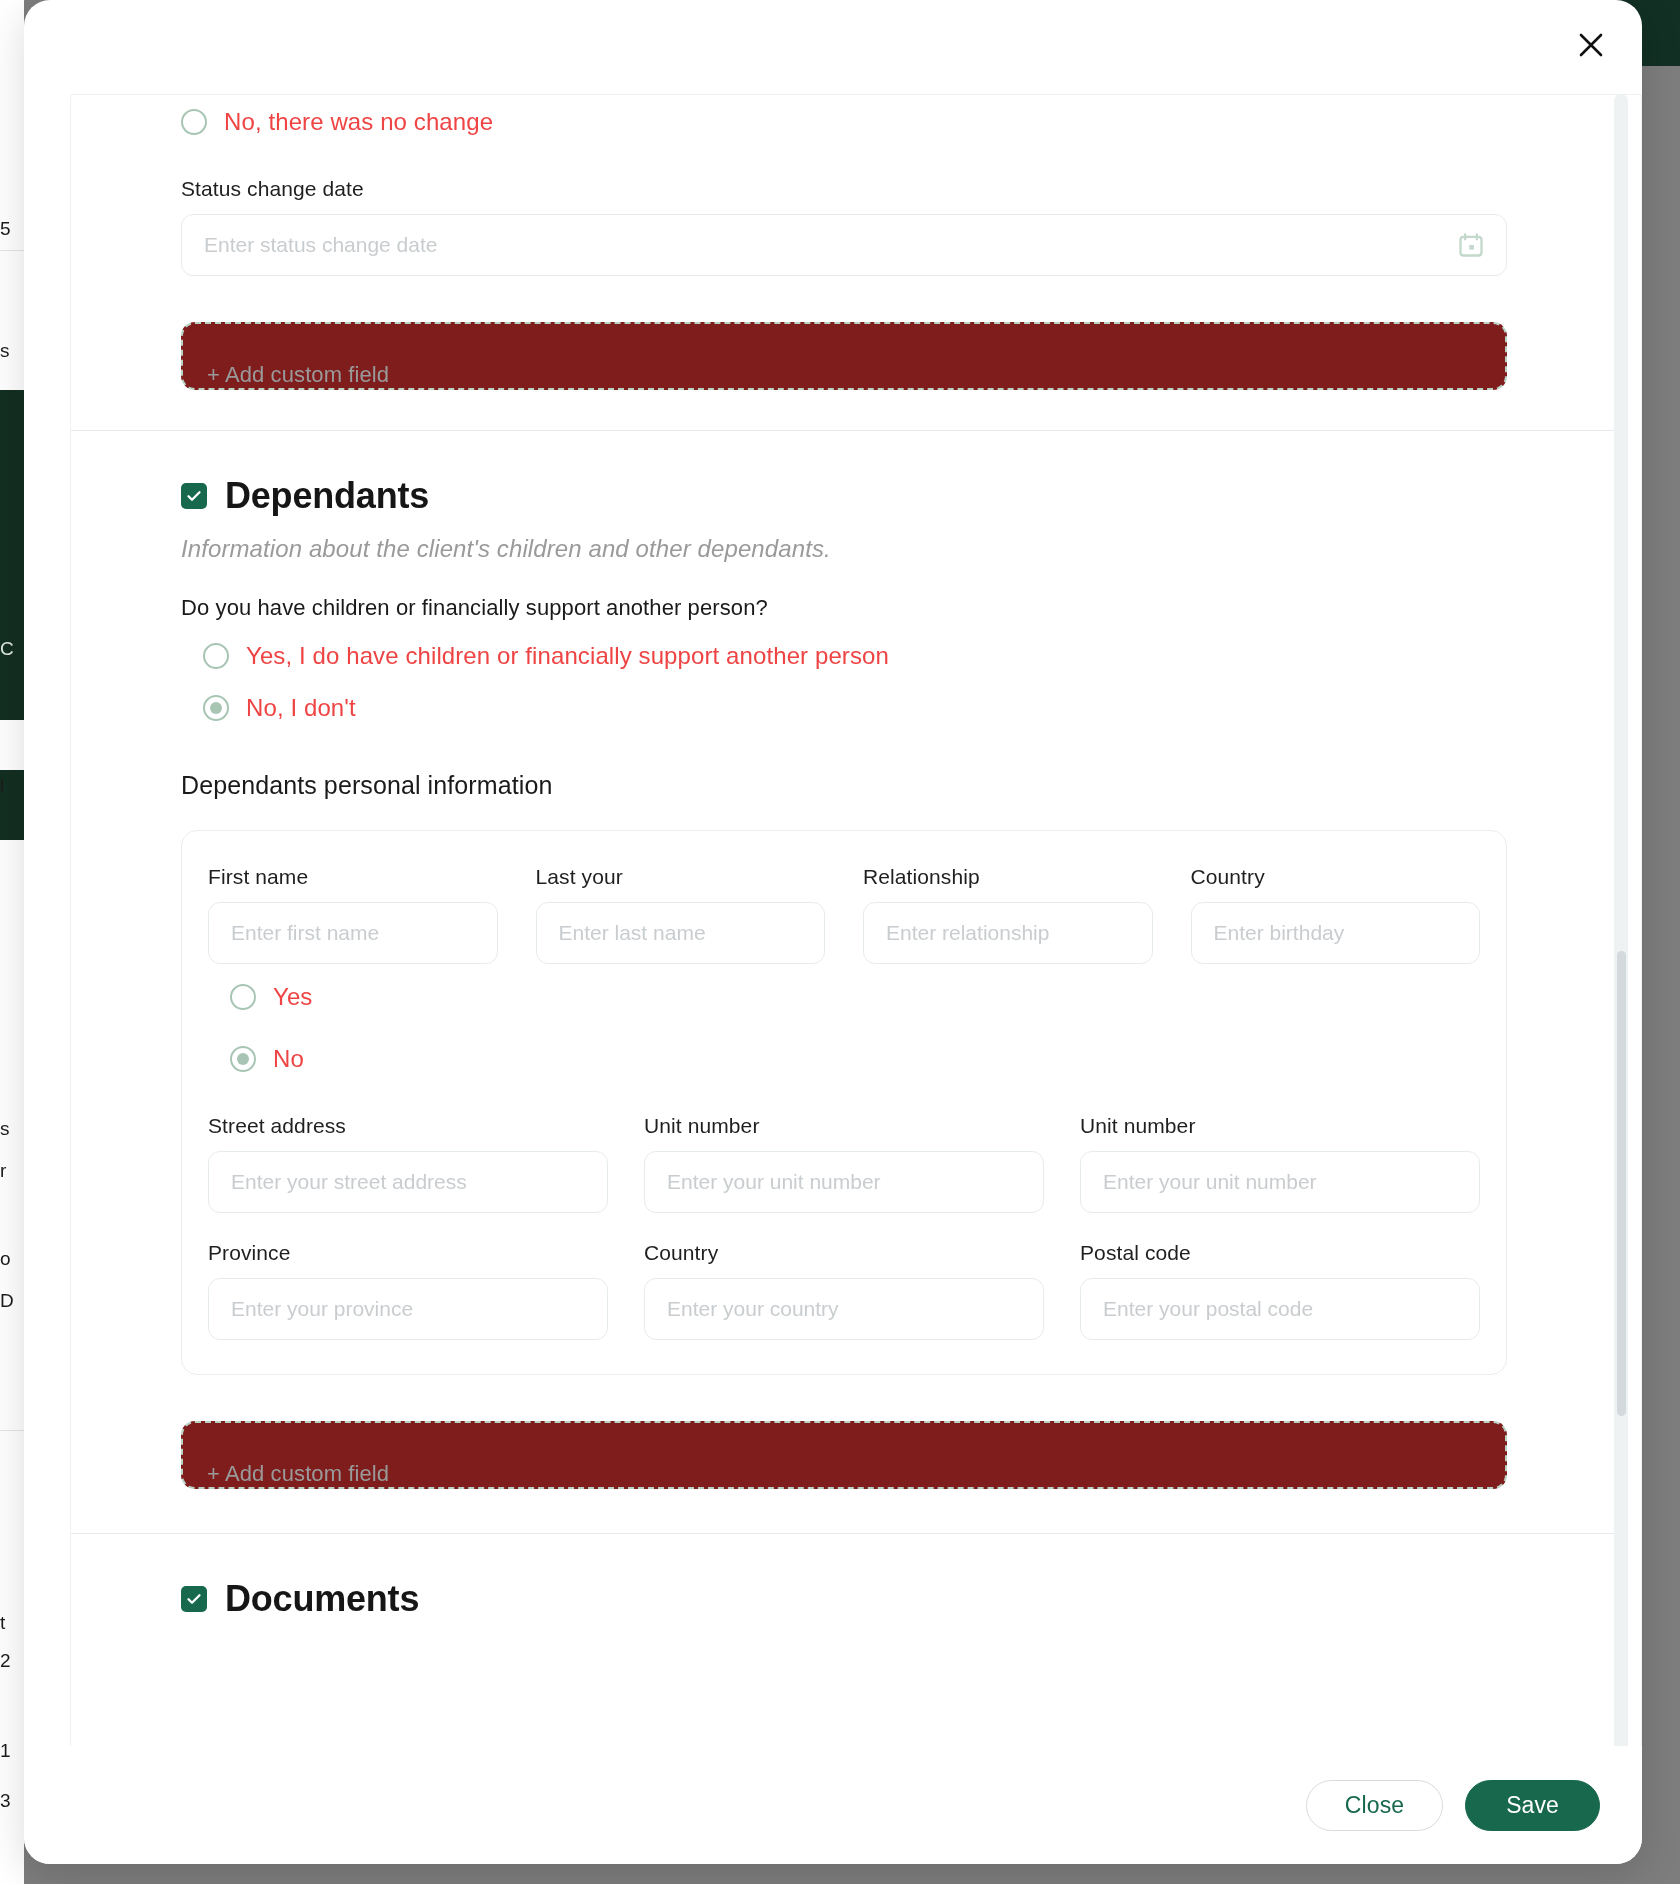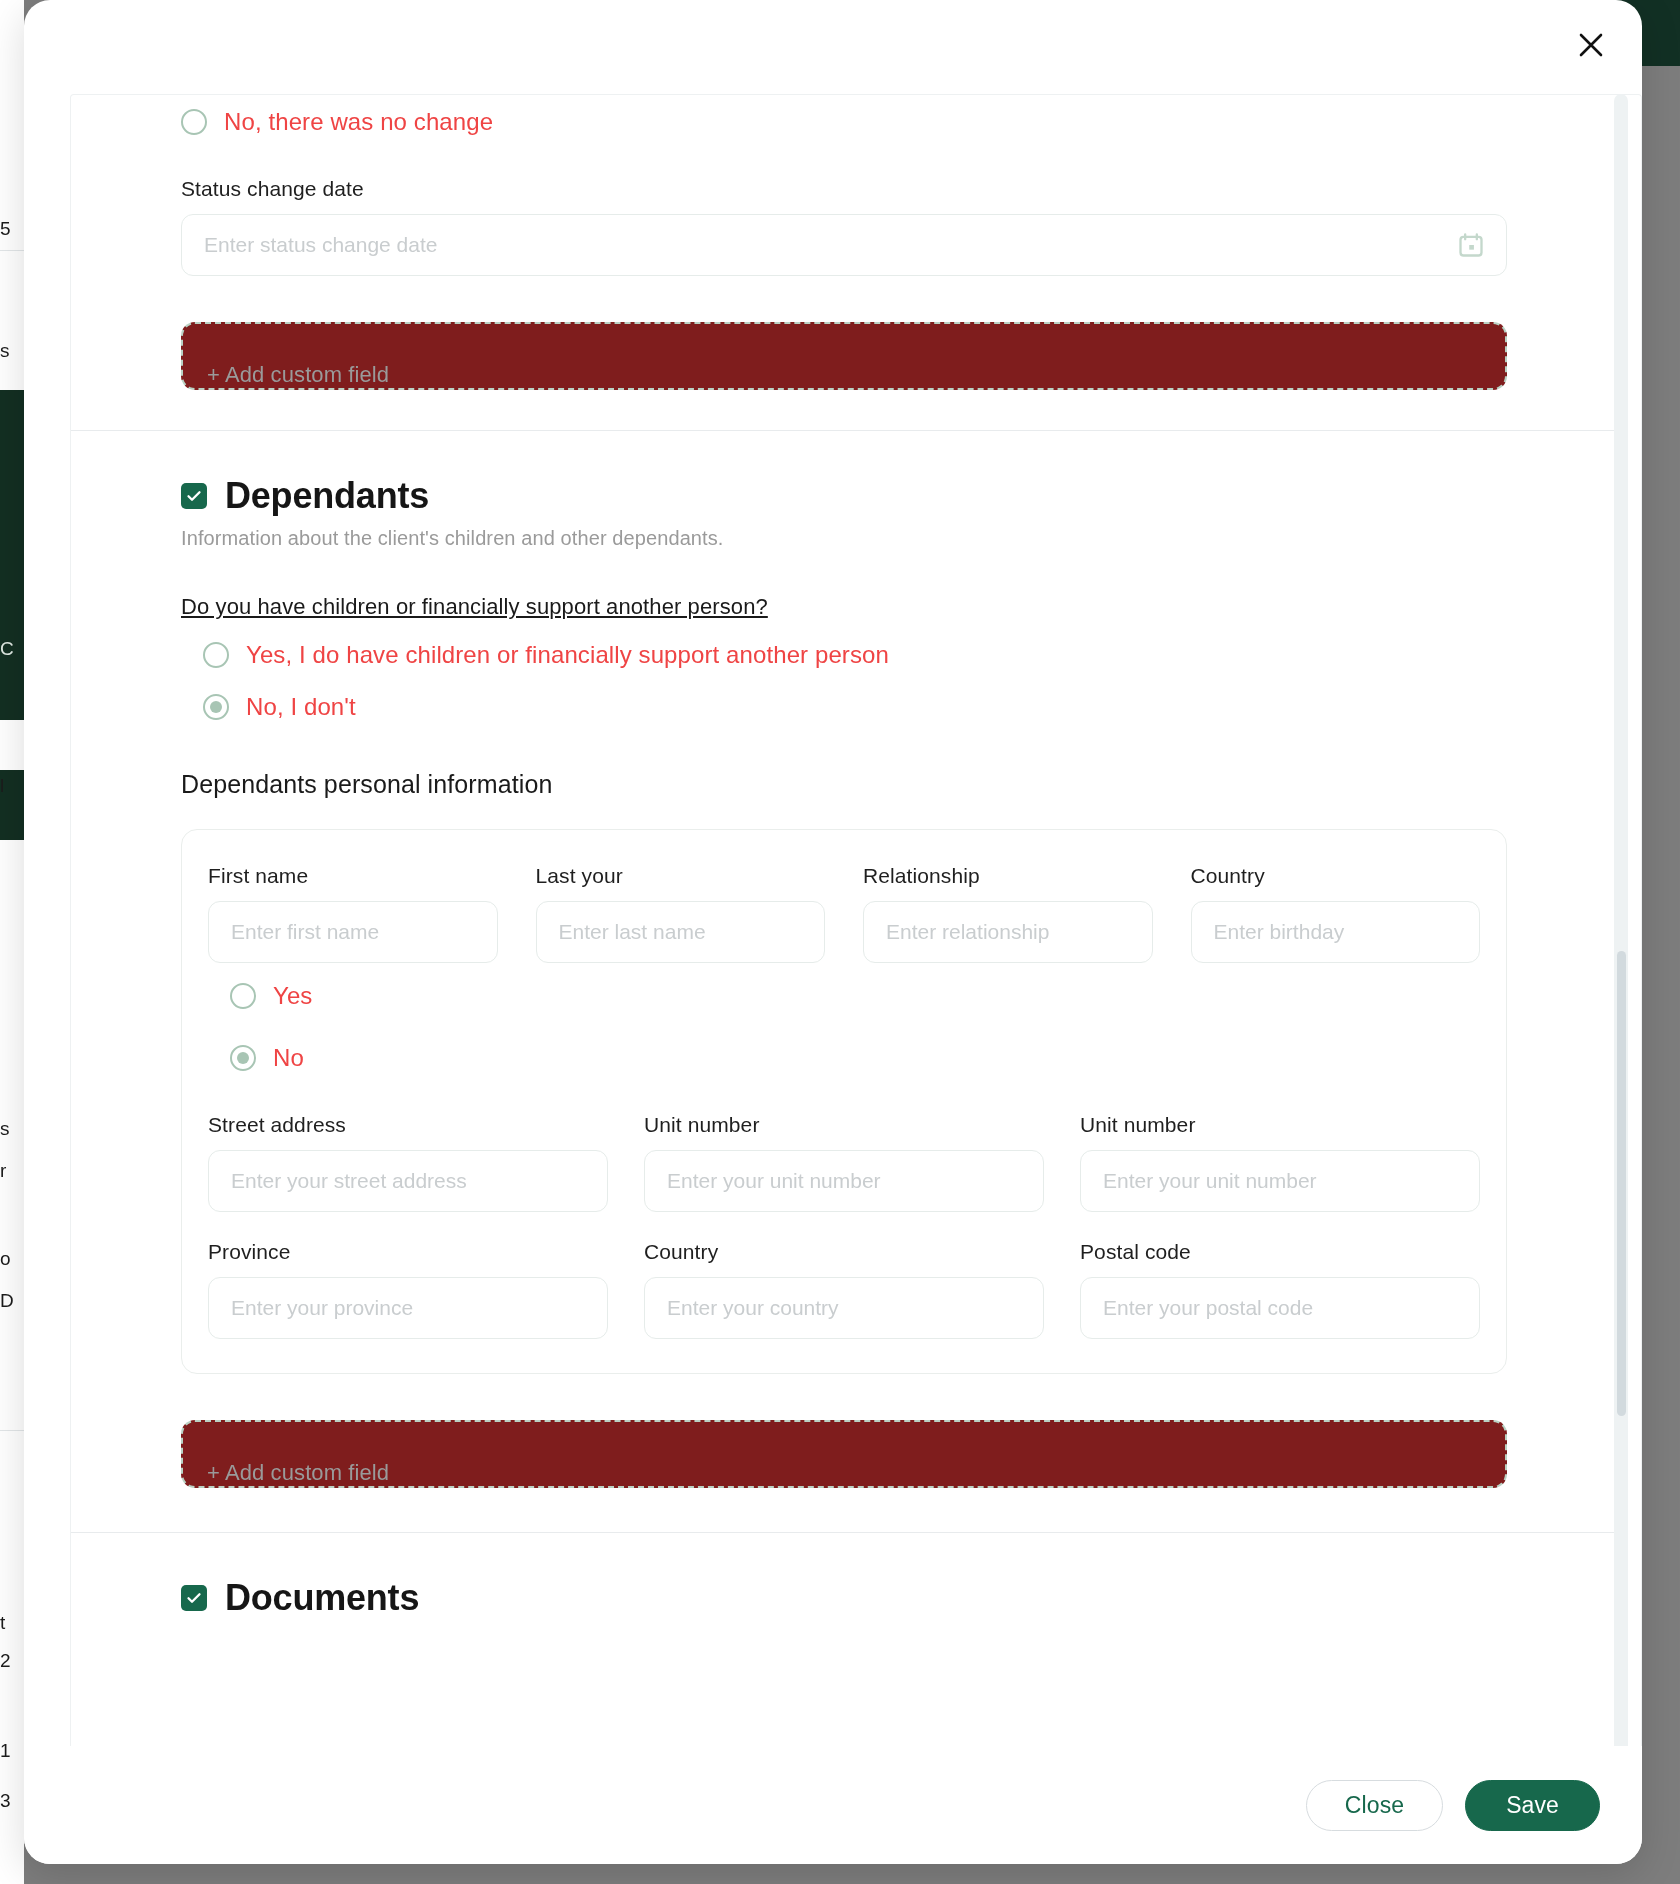--- a/index.html
+++ b/index.html
@@ -202,24 +202,25 @@
     flex: 0 0 auto;
     cursor: pointer;
   }
   .sec-title {
     font-size: 36px;
     font-weight: 700;
     color: #161616;
     letter-spacing: -0.2px;
   }
   .sec-sub {
-    font-size: 20px;
+    font-size: 24px;
     color: #9a9a9a;
-    margin-top: 10px;
-    letter-spacing: 0.1px;
+    margin-top: 18px;
+    letter-spacing: 0.1px;
+    font-style: italic;
   }
   .sub-head {
     font-size: 25px;
     color: #1a1a1a;
     letter-spacing: 0.1px;
   }
 
   
   .dep-card {
     border: 1px solid #eaeeec;
@@ -366,21 +367,21 @@
           <div class="sec-head">
             <span class="checkbox">
               <svg width="18" height="18" viewBox="0 0 18 18" aria-hidden="true">
                 <path d="M3.5 9.2 L7 12.7 L14.5 5.2" fill="none" stroke="#ffffff" stroke-width="2.3" stroke-linecap="round" stroke-linejoin="round"></path>
               </svg>
             </span>
             <span class="sec-title">Dependants</span>
           </div>
           <div class="sec-sub">Information about the client's children and other dependants.</div>
 
-          <div class="q-label" style="margin-top:44px;text-decoration:underline;">Do you have children or financially support another person?</div>
+          <div class="q-label" style="margin-top:32px;">Do you have children or financially support another person?</div>
 
           <div style="margin-top:14px;padding-left:22px;">
             <div class="radio-row">
               <span class="radio"></span>
               <span class="radio-label">Yes, I do have children or financially support another person</span>
             </div>
             <div class="radio-row" style="margin-top:10px;">
               <span class="radio checked"></span>
               <span class="radio-label">No, I don't</span>
             </div>

